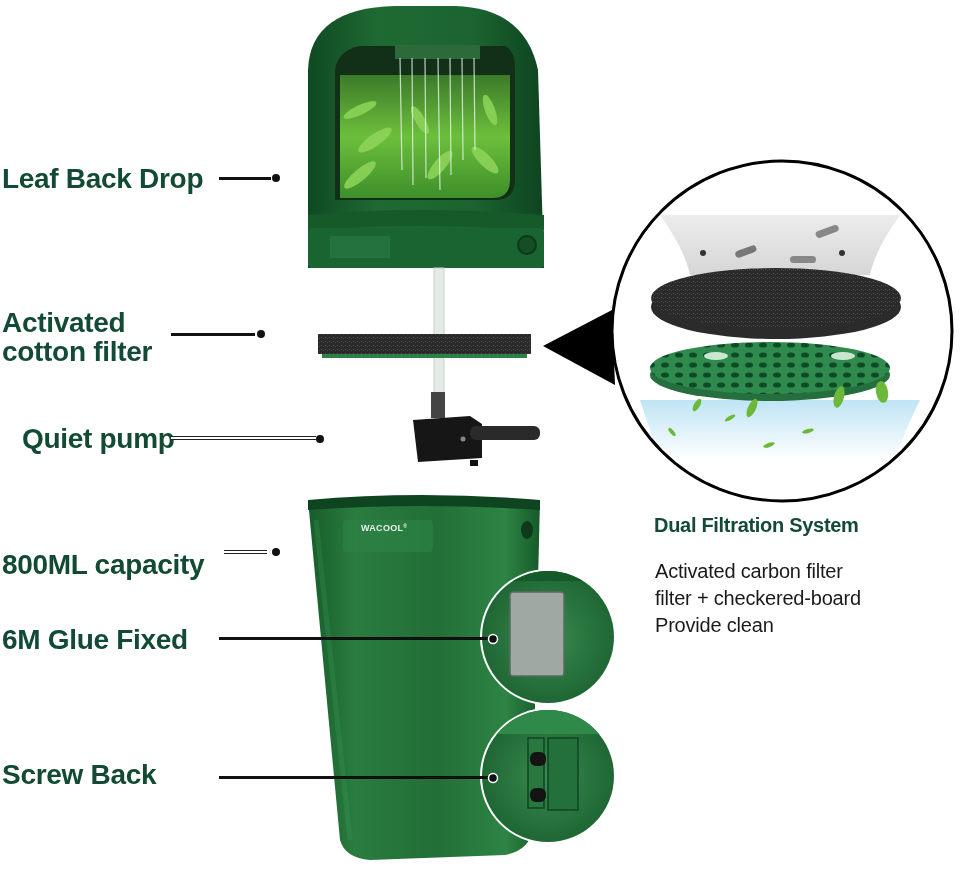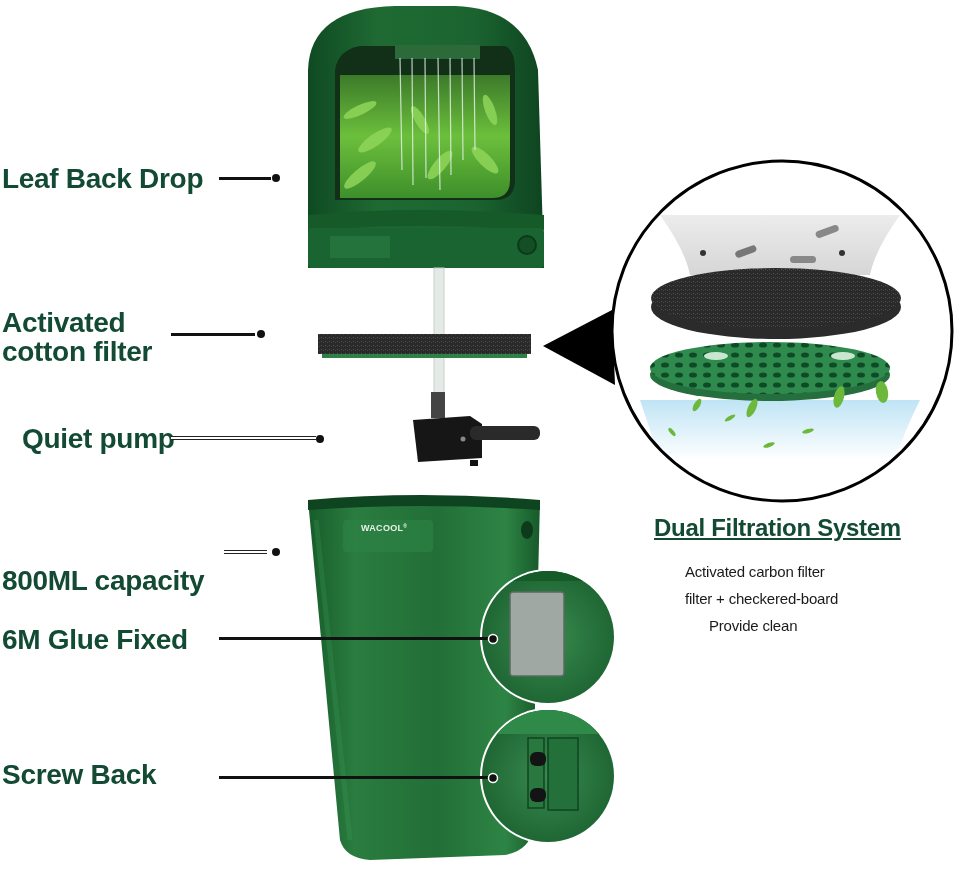--- a/index.html
+++ b/index.html
@@ -2,22 +2,22 @@
 <html><head>
 <meta charset="utf-8">
 <style>
   html, body { margin: 0; padding: 0; background: #ffffff; }
   body { width: 960px; height: 875px; position: relative; overflow: hidden; font-family: "Liberation Sans", sans-serif; }
   .label { position: absolute; color: #124a34; font-weight: bold; font-size: 28px; line-height: 29px; letter-spacing: -0.3px; white-space: nowrap; }
   .leader { position: absolute; height: 3px; background: #111; }
   .leader.double { height: 4px; background: #fff; border-top: 1.5px solid #222; border-bottom: 1.5px solid #222; box-sizing: border-box; }
   .dot { position: absolute; width: 8px; height: 8px; border-radius: 50%; background: #111; }
   .abs { position: absolute; }
-  .callout-title { position: absolute; left: 654px; top: 514px; color: #124a34; font-weight: bold; font-size: 24px; letter-spacing: -0.3px; white-space: nowrap; text-decoration: underline; }
-  .callout-line { position: absolute; left: 685px; color: #1a1a1a; font-size: 15px; line-height: 27px; white-space: nowrap; letter-spacing: -0.2px; }
+  .callout-title { position: absolute; left: 654px; top: 514px; color: #124a34; font-weight: bold; font-size: 20px; letter-spacing: -0.3px; white-space: nowrap; }
+  .callout-line { position: absolute; left: 655px; color: #1a1a1a; font-size: 20px; line-height: 27px; white-space: nowrap; letter-spacing: -0.2px; }
   .wacool { position: absolute; left: 361px; top: 523px; color: #e9f2ec; font-weight: bold; font-size: 9px; letter-spacing: 0.3px; }
   .wacool-reg { font-size: 5px; vertical-align: top; }
 </style>
 </head>
 <body>
 
 <div class="label" style="left:2px; top:164px;">Leaf Back Drop</div>
 <div class="leader" style="left:219px; top:177px; width:52px;"></div>
 <div class="dot" style="left:272px; top:174px;"></div>
 
@@ -25,21 +25,21 @@
   <div>Activated</div>
   <div>cotton filter</div>
 </div>
 <div class="leader" style="left:171px; top:333px; width:84px;"></div>
 <div class="dot" style="left:257px; top:330px;"></div>
 
 <div class="label" style="left:2px; top:424px;margin-left:20px;">Quiet pump</div>
 <div class="leader double" style="left:171px; top:436px; width:145px;"></div>
 <div class="dot" style="left:316px; top:435px;"></div>
 
-<div class="label" style="left:2px; top:566px;text-align:center;">800ML capacity</div>
+<div class="label" style="left:2px; top:550px;text-align:center;">800ML capacity</div>
 <div class="leader double" style="left:224px; top:550px; width:43px;"></div>
 <div class="dot" style="left:272px; top:548px;"></div>
 
 <div class="label" style="left:2px; top:625px;">6M Glue Fixed</div>
 <div class="label" style="left:2px; top:760px;">Screw Back</div>
 
 <svg class="abs" style="left:0; top:0;" width="960" height="875" viewBox="0 0 960 875">
   <defs>
     <linearGradient id="gBody" x1="0" x2="1" y1="0" y2="0">
       <stop offset="0" stop-color="#175c2b"></stop>
@@ -202,13 +202,13 @@
   </g>
 </svg>
 
 <div class="wacool">
   <span>WACOOL</span><span class="wacool-reg">®</span>
 </div>
 
 <div class="callout-title">Dual Filtration System</div>
 <div class="callout-line" style="top:558px;">Activated carbon filter</div>
 <div class="callout-line" style="top:585px;">filter + checkered-board</div>
-<div class="callout-line" style="top:612px;margin-left:24px;">Provide clean</div>
+<div class="callout-line" style="top:612px;">Provide clean</div>
 
 </body></html>

